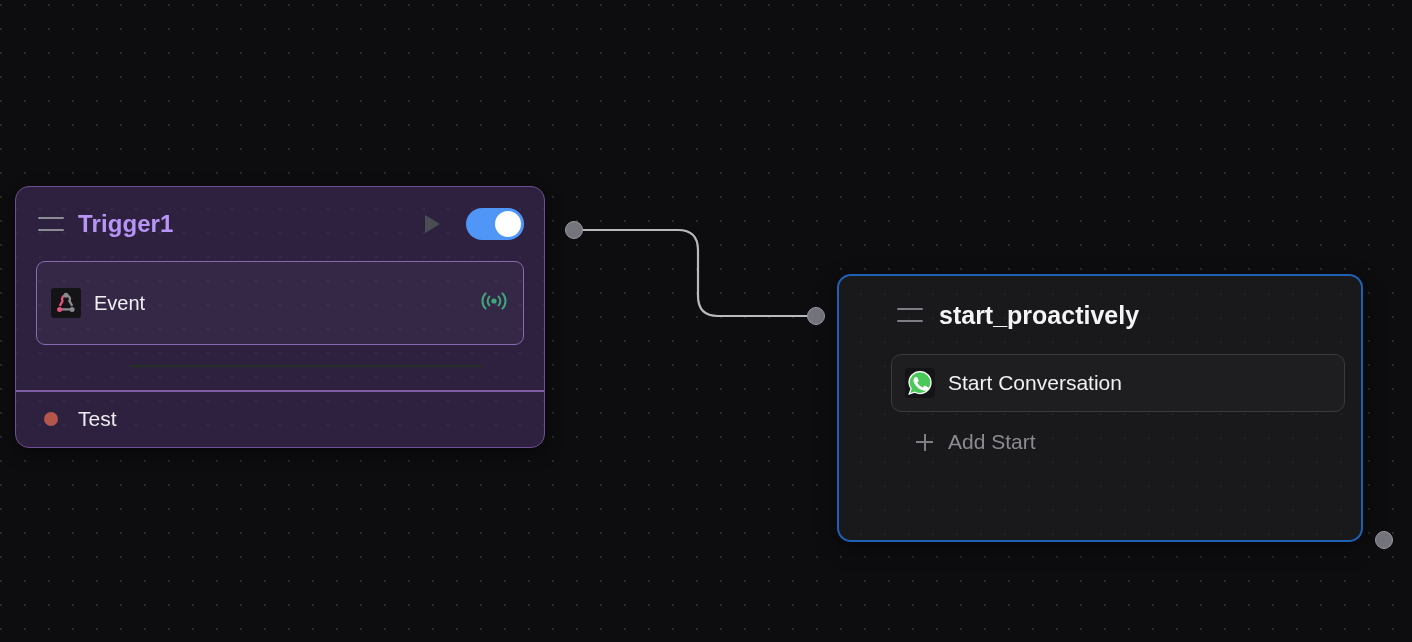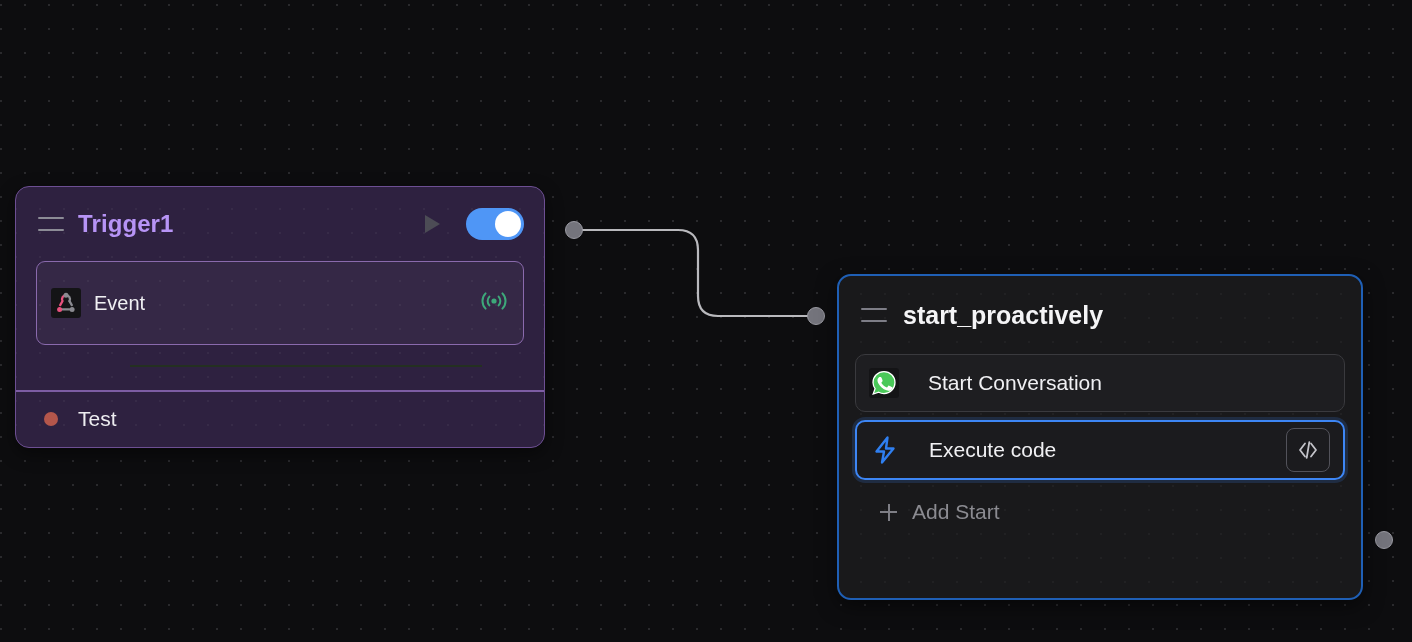--- a/index.html
+++ b/index.html
@@ -179,25 +179,26 @@
   .foot-label {
     font-size: 21px;
     color: #ededf0;
   }
 
   
   #action-node {
     left: 837px;
     top: 274px;
     width: 526px;
-    height: 326px;
+    height: 268px;
     background: #19191b;
     border: 2px solid #1f5fb5;
     box-shadow: 0 6px 20px rgba(0,0,0,.5);
     overflow: hidden;
+    padding-left: 36px;
   }
   #action-node::after {
     content: "";
     position: absolute;
     inset: 0;
     pointer-events: none;
     background-image: radial-gradient(rgba(255,255,255,.035) 1.3px, transparent 1.4px);
     background-size: 24px 24px;
     background-position: 10px 6px;
   }
@@ -229,21 +230,21 @@
     padding: 0 13px;
     gap: 13px;
     cursor: pointer;
   }
   .act-card.selected {
     border: 2px solid #3d86f5;
     background: #1b1b1e;
     box-shadow: 0 0 0 3px rgba(61,134,245,.18);
     margin-bottom: 10px;
   }
-  .act-card .card-label { font-size: 21px; margin-left: 16px; }
+  .act-card .card-label { font-size: 21px; }
   .code-btn {
     width: 42px; height: 42px;
     flex: 0 0 auto;
     border-radius: 8px;
     border: 1px solid #52525a;
     display: flex;
     align-items: center;
     justify-content: center;
     cursor: pointer;
   }
@@ -366,36 +367,20 @@
       <span class="icon-sq">
         <svg width="28" height="28" viewBox="0 0 28 28">
           <path d="M14 2.6c6.1 0 11 4.9 11 11s-4.9 11-11 11c-1.9 0-3.7-.5-5.3-1.4L3.2 25l1.9-5.3A10.9 10.9 0 0 1 3 13.6c0-6.1 4.9-11 11-11z" fill="#4ac959" stroke="#ffffff" stroke-width="1.3"></path>
           <path d="M10.3 8.8c-.3-.7-.6-.7-.9-.7h-.8c-.3 0-.8.1-1.2.6-.4.5-1.6 1.5-1.6 3.7s1.6 4.3 1.8 4.6c.2.3 3.1 5 7.7 6.8 3.8 1.5 4.6 1.2 5.4 1.1.8-.1 2.6-1.1 3-2.1.4-1 .4-1.9.3-2.1-.1-.2-.4-.3-.9-.5-.4-.2-2.6-1.3-3-1.5-.4-.1-.7-.2-1 .2-.3.5-1.1 1.5-1.4 1.8-.3.3-.5.4-.9.1-.4-.2-1.9-.7-3.6-2.2-1.3-1.2-2.2-2.6-2.5-3.1-.2-.4 0-.6.2-.8l.7-.8c.2-.3.3-.5.4-.8.1-.3.1-.6 0-.8-.1-.2-1-2.5-1.3-3.4z" fill="#ffffff" transform="scale(0.82) translate(3.3 1.6)"></path>
         </svg>
       </span>
       <span class="card-label">Start Conversation</span>
       <span class="card-spacer"></span>
     </div>
 
-    <div class="act-card selected">
-      <span style="width:30px;display:flex;align-items:center;justify-content:center;flex:0 0 auto;">
-        <svg width="26" height="30" viewBox="0 0 26 30">
-          <path d="M15.5 2.5 L4.5 16.5 L12 16.5 L10 27.5 L21.5 13.5 L14 13.5 Z" fill="none" stroke="#2f7ff0" stroke-width="2.4" stroke-linejoin="round"></path>
-        </svg>
-      </span>
-      <span class="card-label">Execute code</span>
-      <span class="card-spacer"></span>
-      <span class="code-btn">
-        <svg width="24" height="24" viewBox="0 0 24 24">
-          <path d="M9 5.5 L4 12 L9 18.5" fill="none" stroke="#c3c3c9" stroke-width="1.8" stroke-linecap="round" stroke-linejoin="round"></path>
-          <path d="M15 5.5 L20 12 L15 18.5" fill="none" stroke="#c3c3c9" stroke-width="1.8" stroke-linecap="round" stroke-linejoin="round"></path>
-          <path d="M13.3 4.2 L10.7 19.8" fill="none" stroke="#c3c3c9" stroke-width="1.8" stroke-linecap="round"></path>
-        </svg>
-      </span>
-    </div>
 
     <div class="add-card">
       <span class="plus-icon"></span>
       <span class="add-label">Add Start</span>
     </div>
   </div>
 
 </div>
 
 </body></html>

